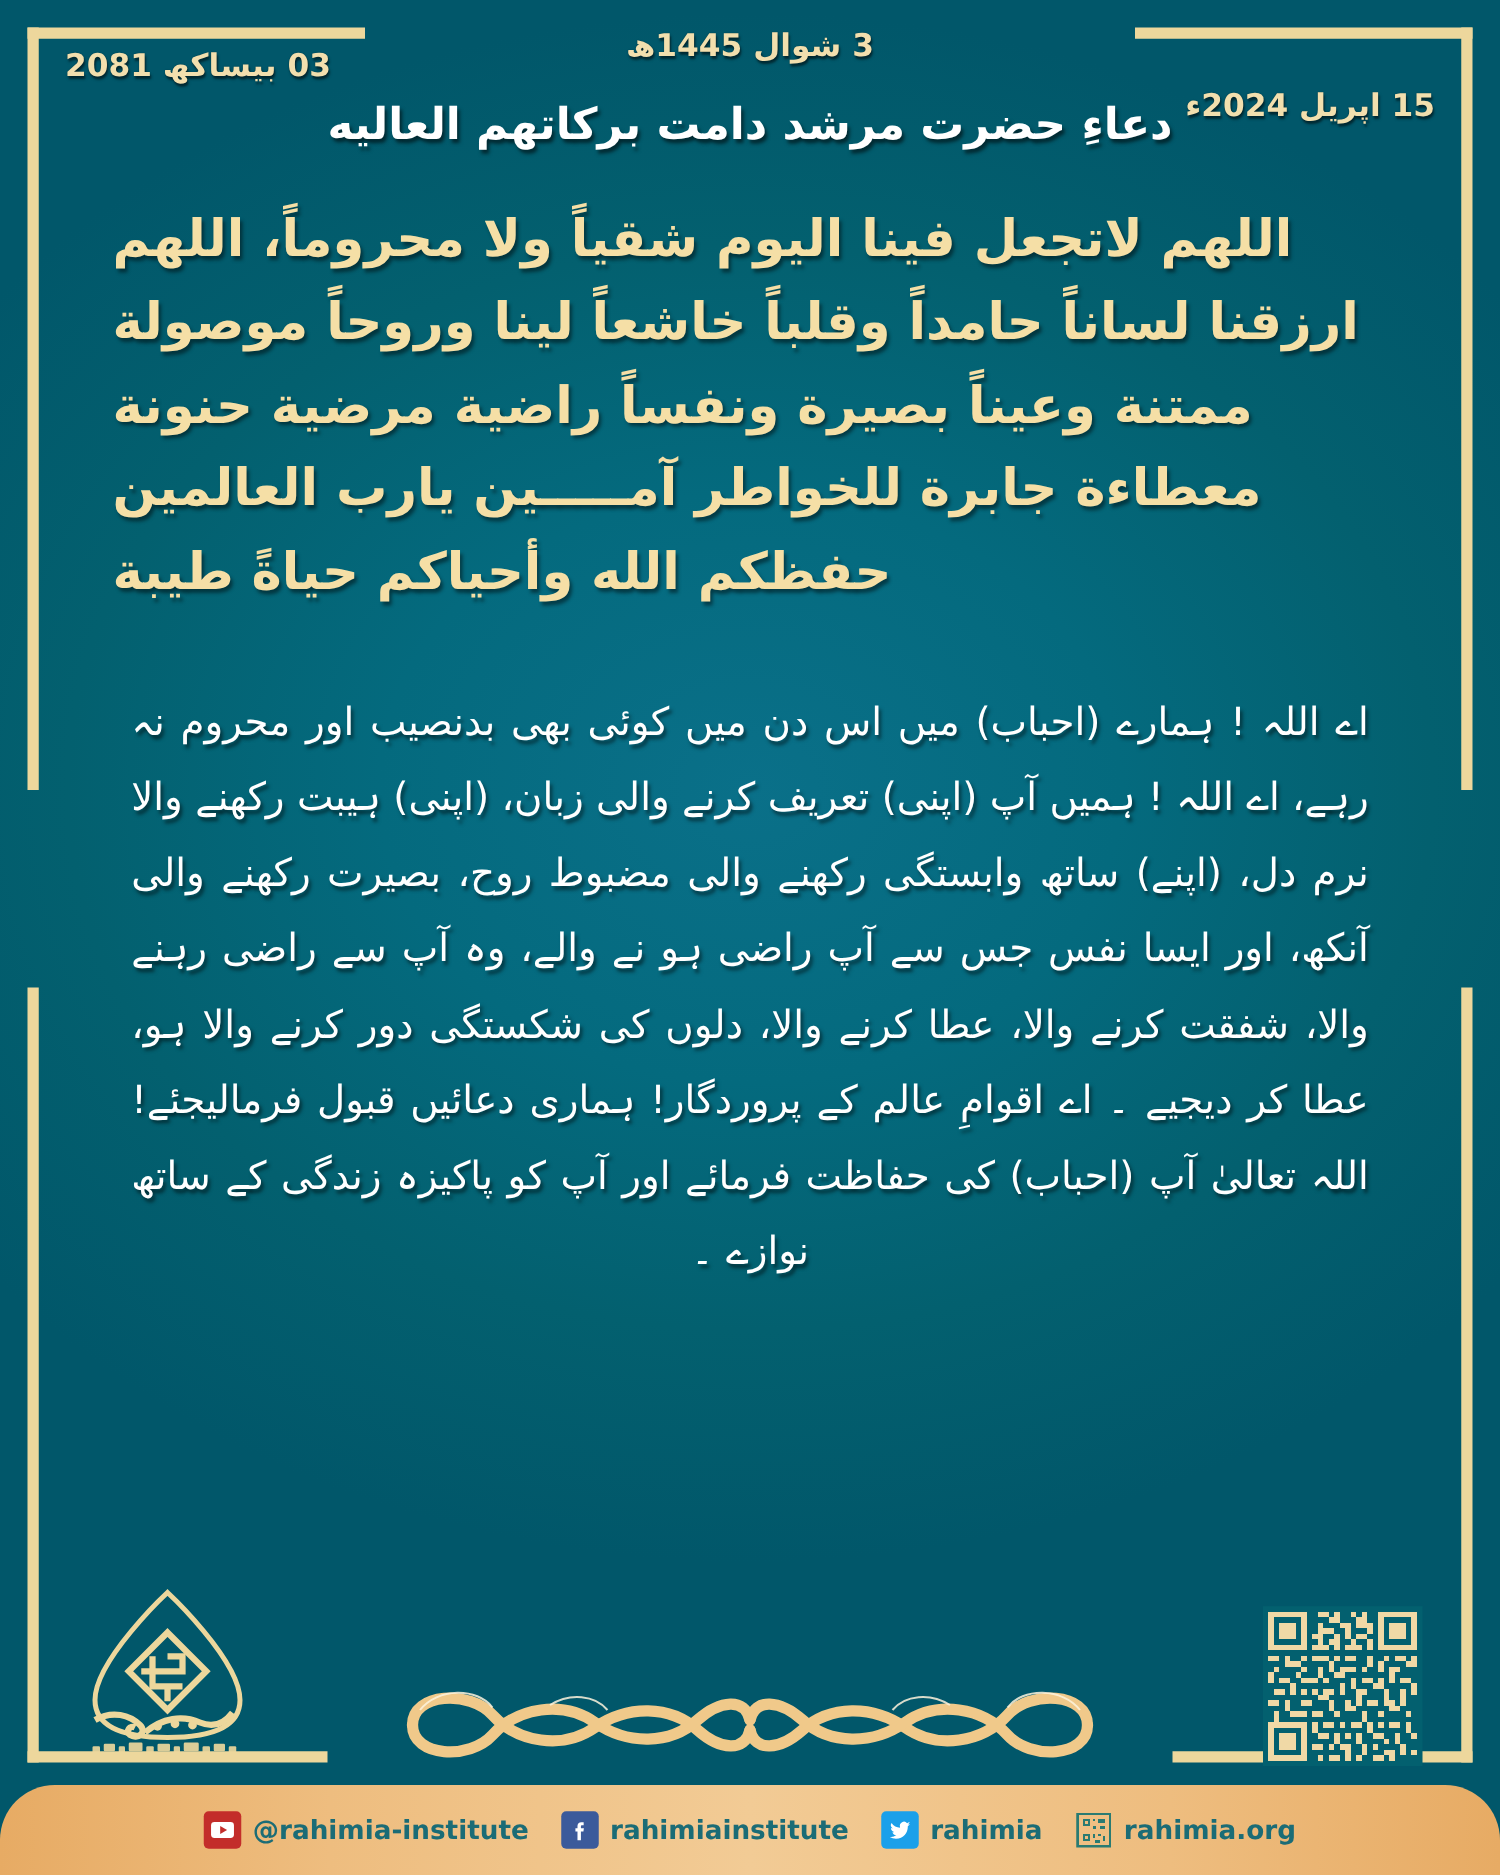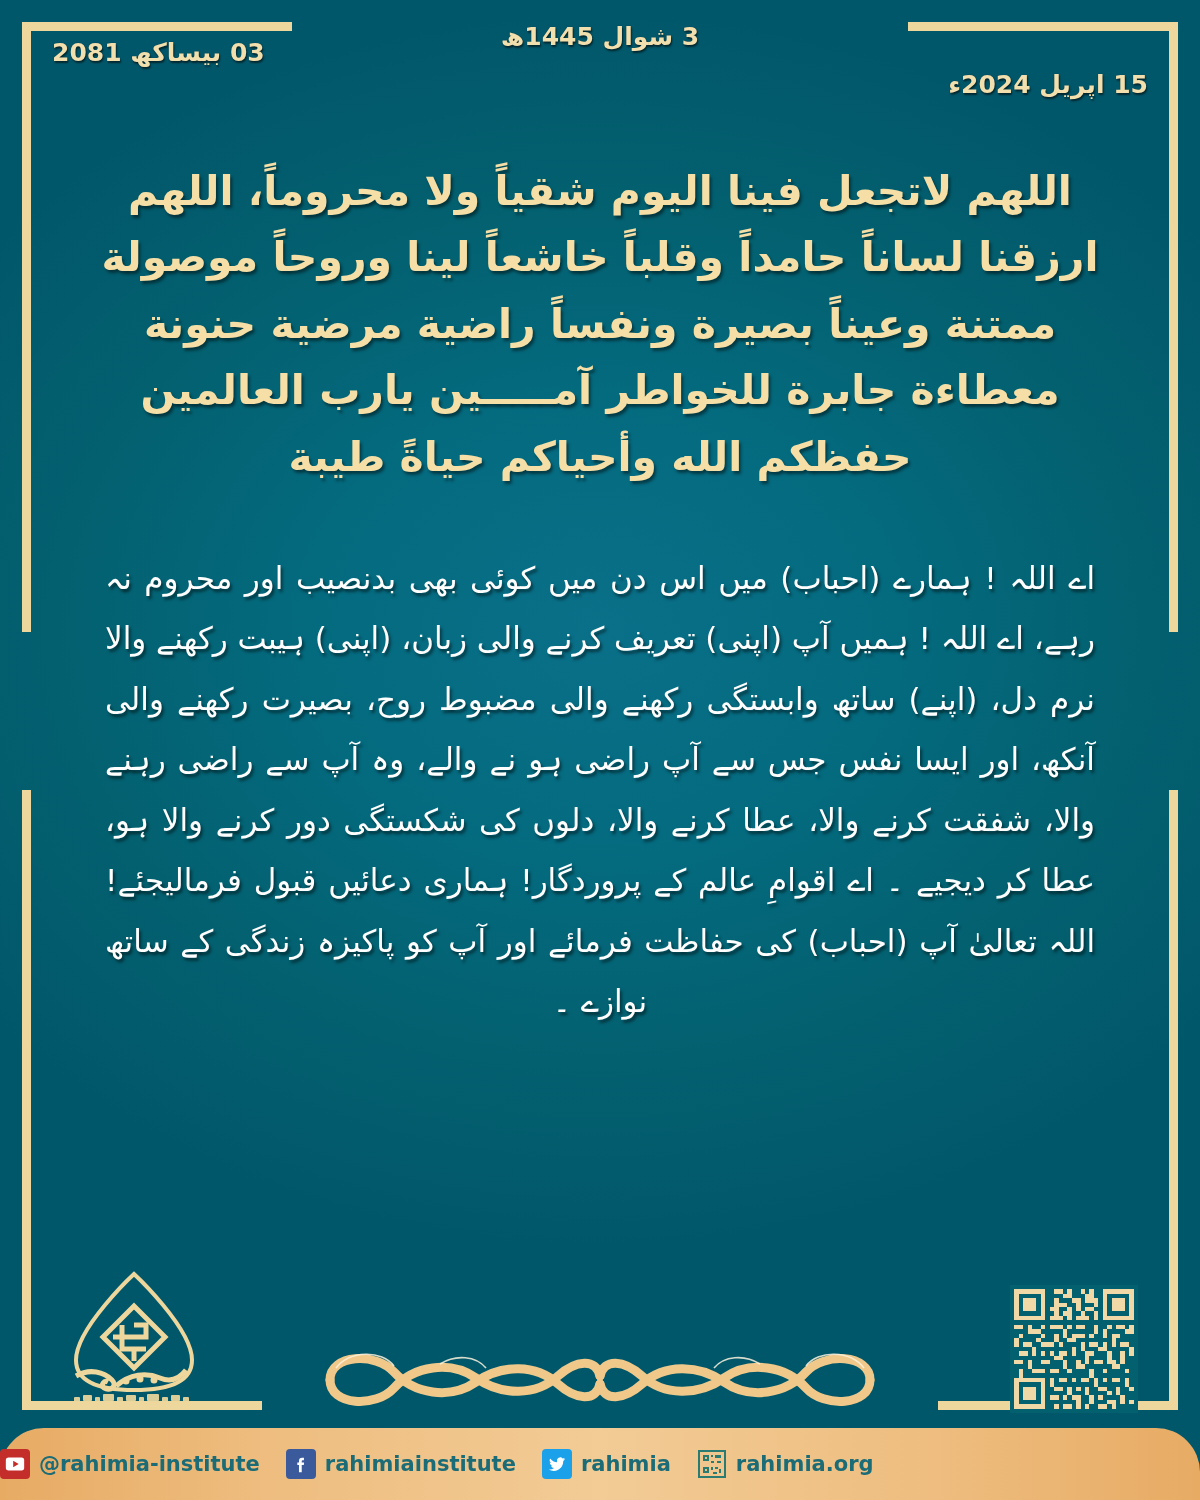--- a/index.html
+++ b/index.html
@@ -65,21 +65,21 @@
   }
 
   
   .dua-block {
     position: absolute;
     top: 158px;
     left: 90px;
     right: 90px;
     z-index: 5;
     direction: rtl;
-    text-align: center;
+    text-align: left;
     color: #f5dfa6;
     font-size: 41px;
     line-height: 1.62;
     font-weight: 700;
     text-shadow: 2px 3px 3px rgba(0,0,0,0.45);
   }
 
   
   .urdu-block {
     position: absolute;
@@ -125,21 +125,21 @@
   
   .footer-bar {
     position: absolute;
     left: 0; bottom: 0;
     width: 1200px; height: 72px;
     background: linear-gradient(90deg,#e7ab64 0%, #eebd7f 22%, #f2cb95 50%, #eebd7f 78%, #e7ab64 100%);
     border-top-left-radius: 44px;
     border-top-right-radius: 44px;
     display: flex;
     align-items: center;
-    justify-content: flex-start;
+    justify-content: center;
     gap: 26px;
     z-index: 10;
   }
   .soc {
     display: flex;
     align-items: center;
     gap: 9px;
   }
   .soc-ico {
     width: 30px; height: 30px;
@@ -171,20 +171,21 @@
   <div class="frame-seg frame-left-down"></div>
   <div class="frame-seg frame-right-up"></div>
   <div class="frame-seg frame-right-down"></div>
   <div class="frame-seg frame-bottom-left"></div>
   <div class="frame-seg frame-bottom-right"></div>
 
   <div class="hdr hdr-hijri">3 شوال 1445ھ</div>
   <div class="hdr hdr-greg">15 اپریل 2024ء</div>
   <div class="hdr hdr-bikrami">03 بیساکھ 2081</div>
 
+  <div class="title-line">دعاءِ حضرت مرشد دامت بركاتهم العاليه</div>
 
   <div class="dua-block">اللهم لاتجعل فينا اليوم شقياً ولا محروماً، اللهم ارزقنا لساناً حامداً وقلباً خاشعاً لينا وروحاً موصولة ممتنة وعيناً بصيرة ونفساً راضية مرضية حنونة معطاءة جابرة للخواطر آمـــــين يارب العالمين حفظكم الله وأحياكم حياةً طيبة</div>
 
   <div class="urdu-block">اے اللہ ! ہمارے (احباب) میں اس دن میں کوئی بھی بدنصیب اور محروم نہ رہے، اے اللہ ! ہمیں آپ (اپنی) تعریف کرنے والی زبان، (اپنی) ہیبت رکھنے والا نرم دل، (اپنے) ساتھ وابستگی رکھنے والی مضبوط روح، بصیرت رکھنے والی آنکھ، اور ایسا نفس جس سے آپ راضی ہو نے والے، وہ آپ سے راضی رہنے والا، شفقت کرنے والا، عطا کرنے والا، دلوں کی شکستگی دور کرنے والا ہو، عطا کر دیجیے ۔ اے اقوامِ عالم کے پروردگار! ہماری دعائیں قبول فرمالیجئے! اللہ تعالیٰ آپ (احباب) کی حفاظت فرمائے اور آپ کو پاکیزہ زندگی کے ساتھ نوازے ۔</div>
 
   <div class="logo">
     <svg viewBox="0 0 148 145" width="148" height="145" aria-hidden="true">
 
       <path d="M74 6 C74 6, 132 60, 132 92 C132 112, 112 122, 74 122 C36 122, 16 112, 16 92 C16 60, 74 6, 74 6 Z" fill="none" stroke="#edd79c" stroke-width="4"></path>
 

